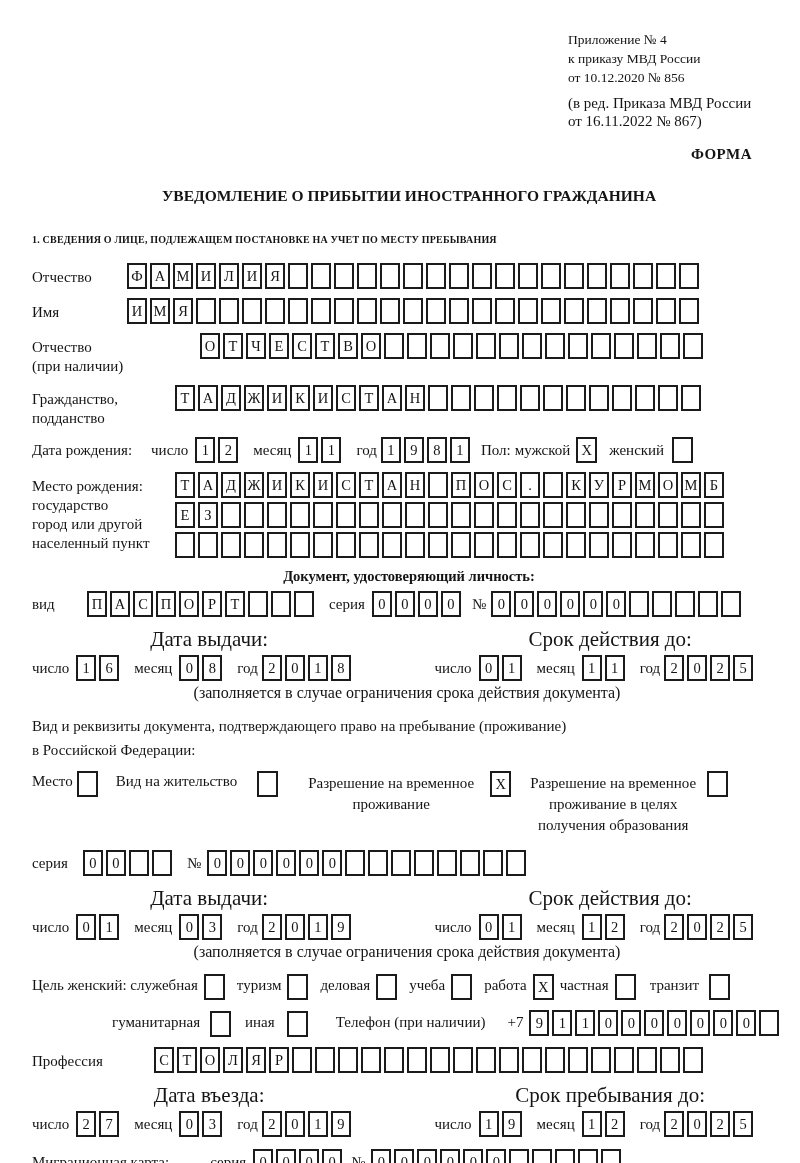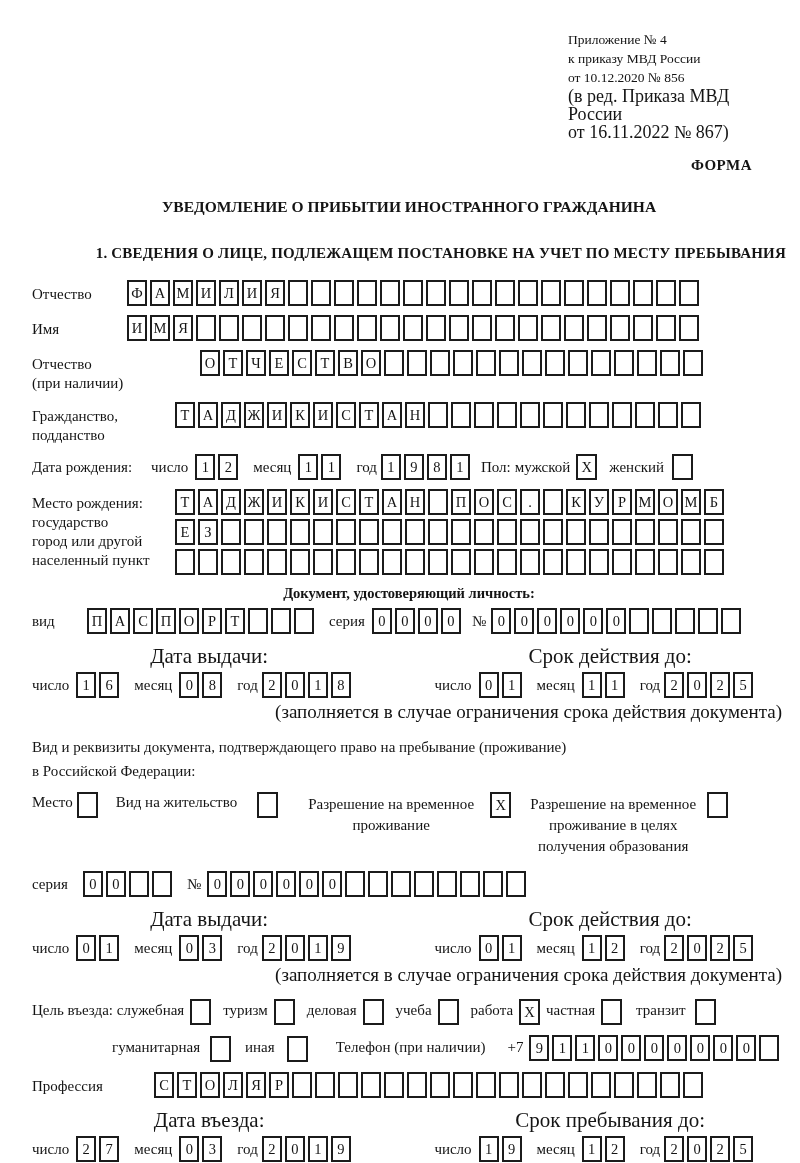--- a/index.html
+++ b/index.html
@@ -5,27 +5,27 @@
   html,body { margin:0; padding:0; }
   body {
     width:800px; min-height:1163px; background:#ffffff; color:#141414;
     font-family:"Liberation Serif","DejaVu Serif",serif;
   }
   .page { box-sizing:border-box; width:800px; min-height:1163px; padding:30px 14px 20px 32px; }
 
   
   .hdr { display:flex; justify-content:flex-end; padding-right:28px; }
   .hdr-inner { width:190px; font-size:13.5px; line-height:19px; }
-  .hdr-sub { font-size:18px; line-height:18px; margin-top:0; }
+  .hdr-sub { font-size:15px; line-height:18px; margin-top:7px; }
   .forma { text-align:right; padding-right:34px; font-weight:bold; font-size:15px; margin-top:16px; letter-spacing:0.5px; }
 
   .title { text-align:center; font-weight:bold; font-size:15.5px; line-height:25px; margin-top:20px; }
   .title-underline { display:inline-block; width:55px; border-bottom:2px solid #141414; margin-left:14px; }
 
-  .section-heading { font-weight:bold; font-size:15px; margin-top:26px; letter-spacing:0.2px;text-align:right; }
+  .section-heading { font-weight:bold; font-size:10px; margin-top:26px; letter-spacing:0.2px; }
 
   
   .field-row { display:flex; align-items:flex-start; margin-top:9px; }
   .flabel { font-size:15px; line-height:19px; padding-top:5px; flex:0 0 auto; }
   .w95  { width:95px; }  .w120 { width:122px; } .w140 { width:143px; } .w165 { width:168px; }
   .cells { display:flex; flex-wrap:nowrap; }
   .cellrows .cells { margin-bottom:4px; }
   .cell {
     box-sizing:border-box; width:20px; height:26px; border:2px solid #1b1b1b; margin-right:3px;
     display:flex; align-items:center; justify-content:center; font-size:14.5px; flex:0 0 auto;
@@ -37,21 +37,21 @@
   .il { font-size:15px; margin:5px 7px 0 12px; white-space:nowrap; }
   .il-first { margin-left:0; }
 
   
   .date-pair { display:flex; margin-top:10px; }
   .dp-left  { flex:0 0 47%; }
   .dp-right { flex:0 0 53%; padding-left:48px; box-sizing:border-box; }
   .dp-header { text-align:center; font-size:21px; margin-bottom:3px; }
   .dp-row { display:flex; align-items:flex-start; }
   .dp-row .il { margin-top:5px; }
-  .footnote-right { text-align:right; font-size:19px; margin-top:3px; padding-right:4px; }
+  .footnote-right { text-align:center; font-size:16px; margin-top:3px; padding-right:4px; }
 
   .intro { font-size:15px; line-height:24px; margin-top:12px; }
 
   
   .visa-row { display:flex; align-items:flex-start; margin-top:6px; }
   .visa-opt { display:flex; align-items:flex-start; }
   .visa-label { font-size:15px; margin-top:5px; }
   .visa-label.wrap { display:inline-block; text-align:center; line-height:21px; margin-top:5px; }
   .visa-row .checkbox { margin-left:8px; margin-top:3px; }
 
@@ -504,21 +504,21 @@
             <span class="cell">0</span>
             <span class="cell">2</span>
             <span class="cell">5</span>
           </span>
       </div>
     </div>
   </div>
   <div class="footnote-right">(заполняется в случае ограничения срока действия документа)</div>
 
   <div class="purpose-row">
-    <span class="plabel">Цель въезда: служебная</span>
+    <span class="plabel">Цель женский: служебная</span>
     <span class="checkbox"></span>
     <span class="plabel" style="margin-left:12px;">туризм</span>
     <span class="checkbox"></span>
     <span class="plabel" style="margin-left:12px;">деловая</span>
     <span class="checkbox"></span>
     <span class="plabel" style="margin-left:12px;">учеба</span>
     <span class="checkbox"></span>
     <span class="plabel" style="margin-left:12px;">работа</span>
     <span class="checkbox">X</span>
     <span class="plabel" style="margin-left:6px;">частная</span>

